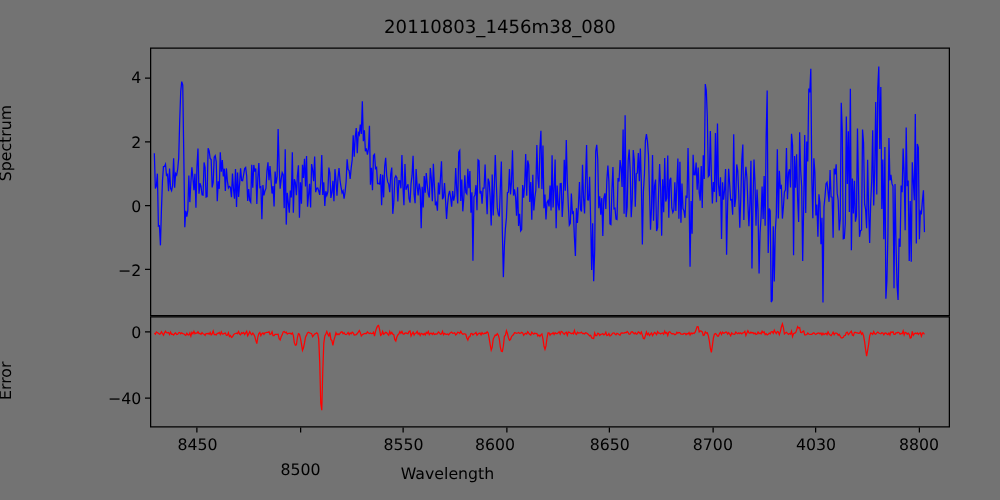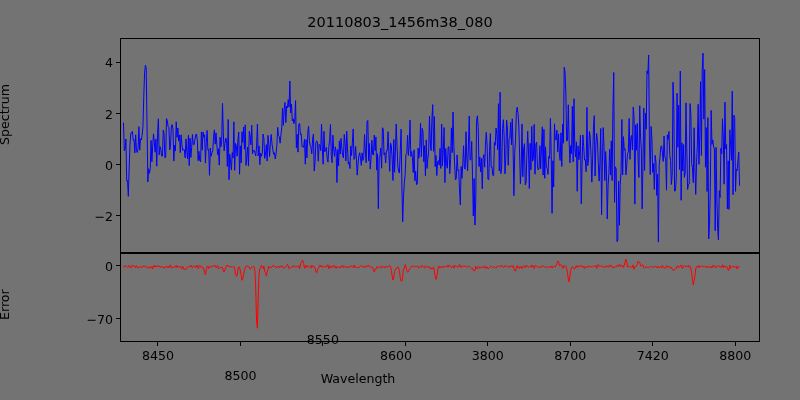--- a/index.html
+++ b/index.html
@@ -126,35 +126,35 @@
       <div class="tick-label ytick-label" style="left:58px; top:62.31547619047619px; width:55px;">4</div>
       <div class="tick-mark ytick-mark" style="left:116.4px; top:112.9559523809524px;"></div>
       <div class="tick-label ytick-label" style="left:58px; top:113.5059523809524px; width:55px;">2</div>
       <div class="tick-mark ytick-mark" style="left:116.4px; top:164.14642857142854px;"></div>
       <div class="tick-label ytick-label" style="left:58px; top:164.69642857142856px; width:55px;">0</div>
       <div class="tick-mark ytick-mark" style="left:116.4px; top:215.33690476190475px;"></div>
       <div class="tick-label ytick-label" style="left:58px; top:215.88690476190476px; width:55px;">−2</div>
       <div class="tick-mark ytick-mark" style="left:116.4px; top:265.1642857142857px;"></div>
       <div class="tick-label ytick-label" style="left:58px; top:265.7142857142857px; width:55px;">0</div>
       <div class="tick-mark ytick-mark" style="left:116.4px; top:318.1404761904762px;"></div>
-      <div class="tick-label ytick-label" style="left:58px; top:318.6904761904762px; width:55px;">−70</div>
+      <div class="tick-label ytick-label" style="left:58px; top:318.6904761904762px; width:55px;">−40</div>
       <div class="tick-mark xtick-mark" style="left:157.3881443298969px; top:342px;"></div>
       <div class="tick-label xtick-label" style="left:157.93814432989691px; top:348px;">8450</div>
       <div class="tick-mark xtick-mark" style="left:239.8623711340206px; top:342px;"></div>
       <div class="tick-label xtick-label" style="left:240.41237113402062px; top:348px;margin-top:20px;">8500</div>
       <div class="tick-mark xtick-mark" style="left:322.3365979381443px; top:342px;"></div>
-      <div class="tick-label xtick-label" style="left:322.8865979381443px; top:332px;">8550</div>
+      <div class="tick-label xtick-label" style="left:322.8865979381443px; top:348px;">8550</div>
       <div class="tick-mark xtick-mark" style="left:404.81082474226804px; top:342px;"></div>
       <div class="tick-label xtick-label" style="left:396px; top:348px;">8600</div>
       <div class="tick-mark xtick-mark" style="left:487.2850515463917px; top:342px;"></div>
-      <div class="tick-label xtick-label" style="left:487.8350515463917px; top:348px;">3800</div>
+      <div class="tick-label xtick-label" style="left:487.8350515463917px; top:348px;">8650</div>
       <div class="tick-mark xtick-mark" style="left:569.7592783505156px; top:342px;"></div>
       <div class="tick-label xtick-label" style="left:570.3092783505156px; top:348px;">8700</div>
       <div class="tick-mark xtick-mark" style="left:652.2335051546393px; top:342px;"></div>
-      <div class="tick-label xtick-label" style="left:652.7835051546392px; top:348px;">7420</div>
+      <div class="tick-label xtick-label" style="left:652.7835051546392px; top:348px;">4030</div>
       <div class="tick-mark xtick-mark" style="left:734.7077319587629px; top:342px;"></div>
       <div class="tick-label xtick-label" style="left:735.2577319587629px; top:348px;">8800</div>
     </div>
 
   <div class="axis-label" id="ylabel-spectrum">Spectrum</div>
   <div class="axis-label" id="ylabel-error">Error</div>
   <div class="axis-label" id="xlabel">Wavelength</div>
 
 </div>
 

